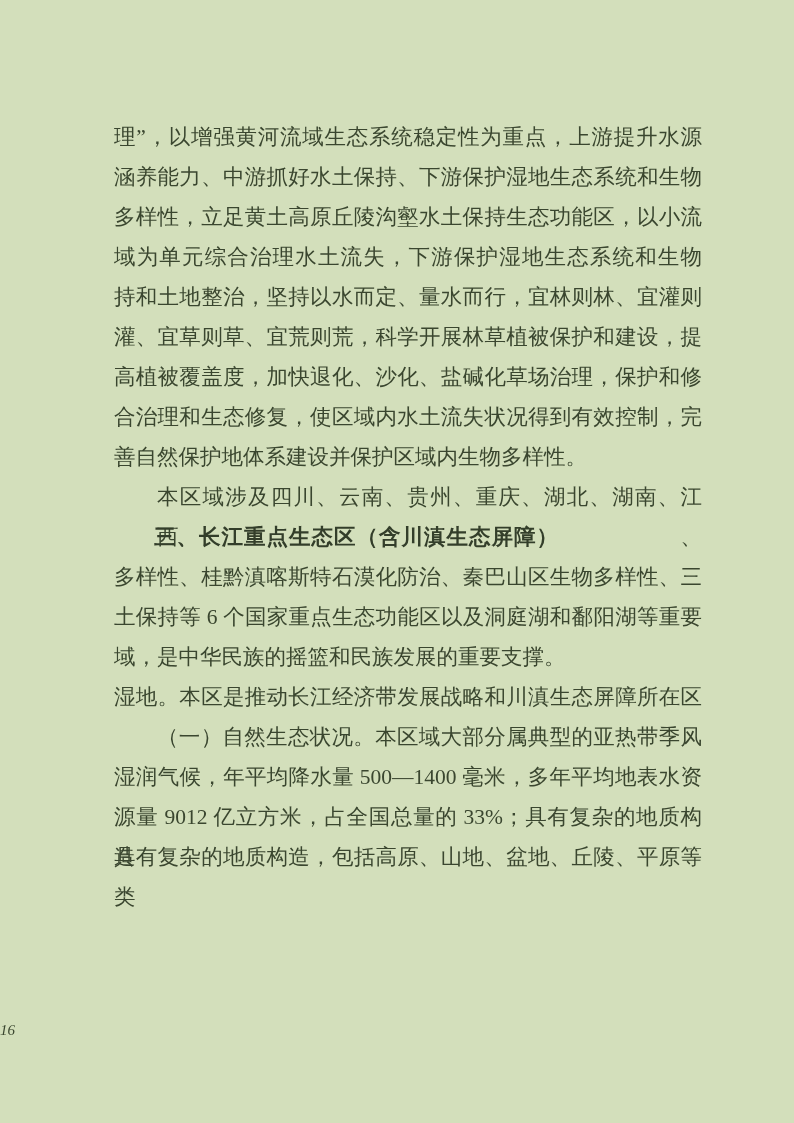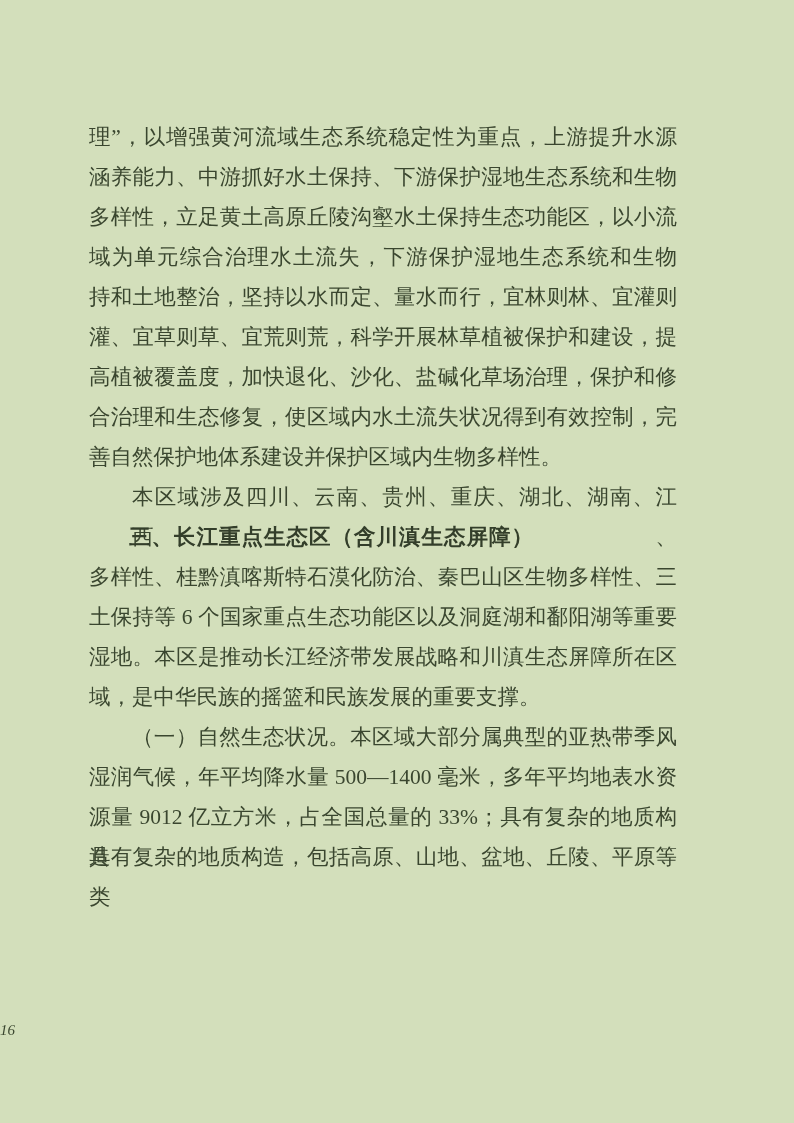--- a/index.html
+++ b/index.html
@@ -10,21 +10,21 @@
   .page {
     position: relative;
     width: 794px;
     height: 1123px;
     background: #d3dfbb;
     overflow: hidden;
     font-family: "Liberation Serif", "DejaVu Serif", serif;
   }
   .text-block {
     position: absolute;
-    left: 89px;
+    left: 114px;
     top: 117px;
     width: 588px;
   }
   .ln {
     height: 40px;
     line-height: 40px;
     font-size: 21.5px;
     color: #3a462f;
     white-space: nowrap;
     letter-spacing: 0;
@@ -67,22 +67,22 @@
     <div class="ln j">域为单元综合治理水土流失，下游保护湿地生态系统和生物</div>
     <div class="ln j">持和土地整治，坚持以水而定、量水而行，宜林则林、宜灌则</div>
     <div class="ln j">灌、宜草则草、宜荒则荒，科学开展林草植被保护和建设，提</div>
     <div class="ln j">高植被覆盖度，加快退化、沙化、盐碱化草场治理，保护和修</div>
     <div class="ln j">合治理和生态修复，使区域内水土流失状况得到有效控制，完</div>
     <div class="ln">善自然保护地体系建设并保护区域内生物多样性。</div>
     <div class="ln j indent">本区域涉及四川、云南、贵州、重庆、湖北、湖南、江西、</div>
     <div class="ln head">三、长江重点生态区（含川滇生态屏障）</div>
     <div class="ln j">多样性、桂黔滇喀斯特石漠化防治、秦巴山区生物多样性、三</div>
     <div class="ln j">土保持等 6 个国家重点生态功能区以及洞庭湖和鄱阳湖等重要</div>
+    <div class="ln">域，是中华民族的摇篮和民族发展的重要支撑。</div>
     <div class="ln j">湿地。本区是推动长江经济带发展战略和川滇生态屏障所在区</div>
-    <div class="ln">域，是中华民族的摇篮和民族发展的重要支撑。</div>
     <div class="ln j indent">（一）自然生态状况。本区域大部分属典型的亚热带季风</div>
     <div class="ln j">湿润气候，年平均降水量 500—1400 毫米，多年平均地表水资</div>
     <div class="ln j">源量 9012 亿立方米，占全国总量的 33%；具有复杂的地质构造</div>
     <div class="ln j">具有复杂的地质构造，包括高原、山地、盆地、丘陵、平原等类</div>
   </div>
 
   <div class="page-number">16</div>
 </div>
 
 </body></html>

